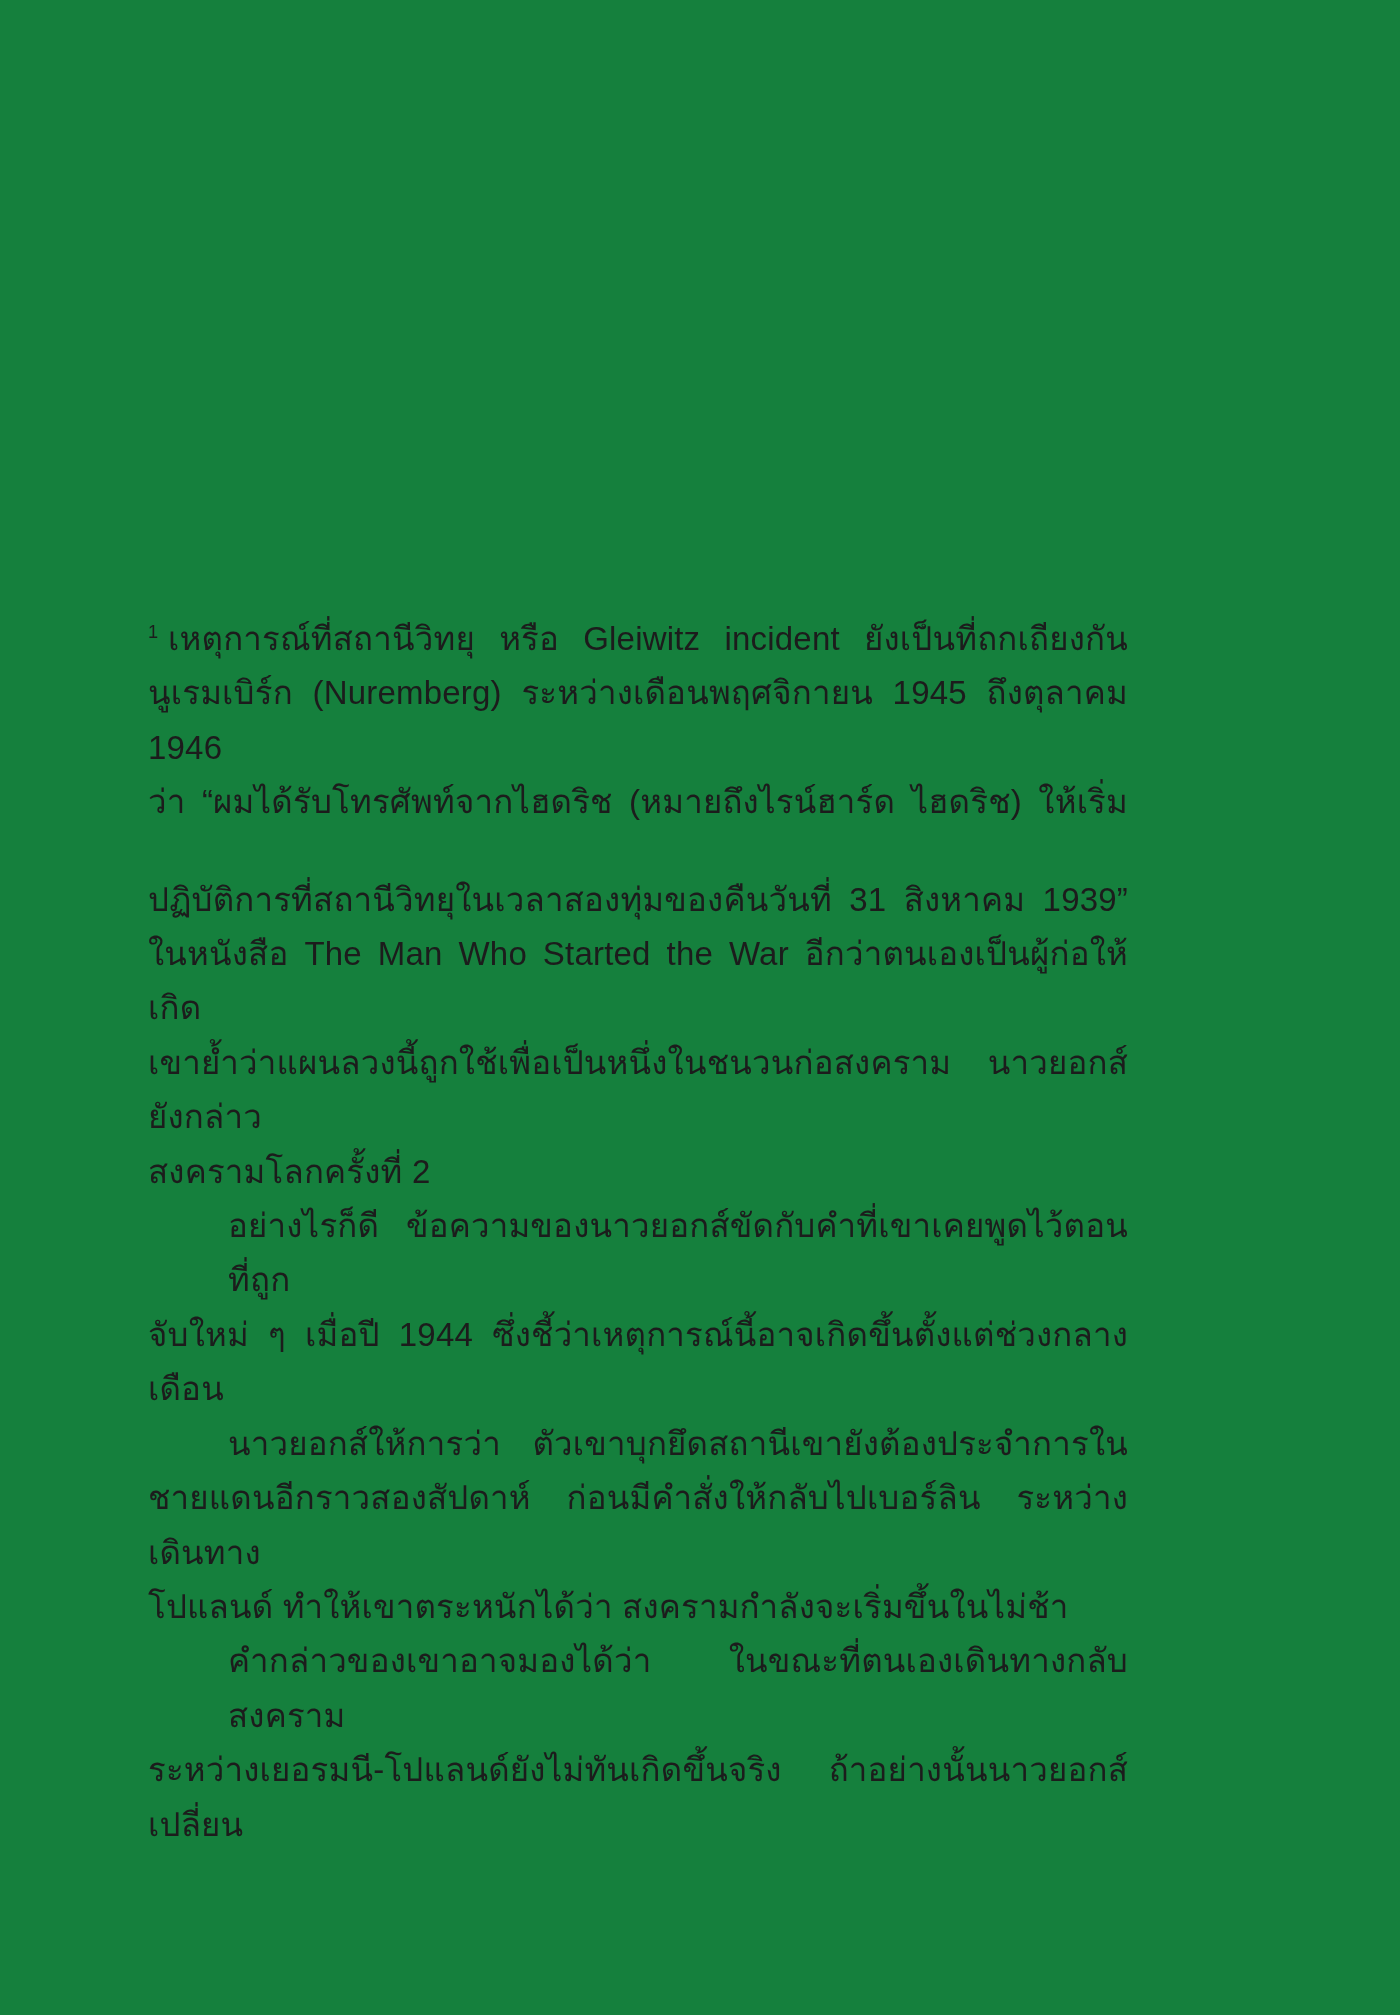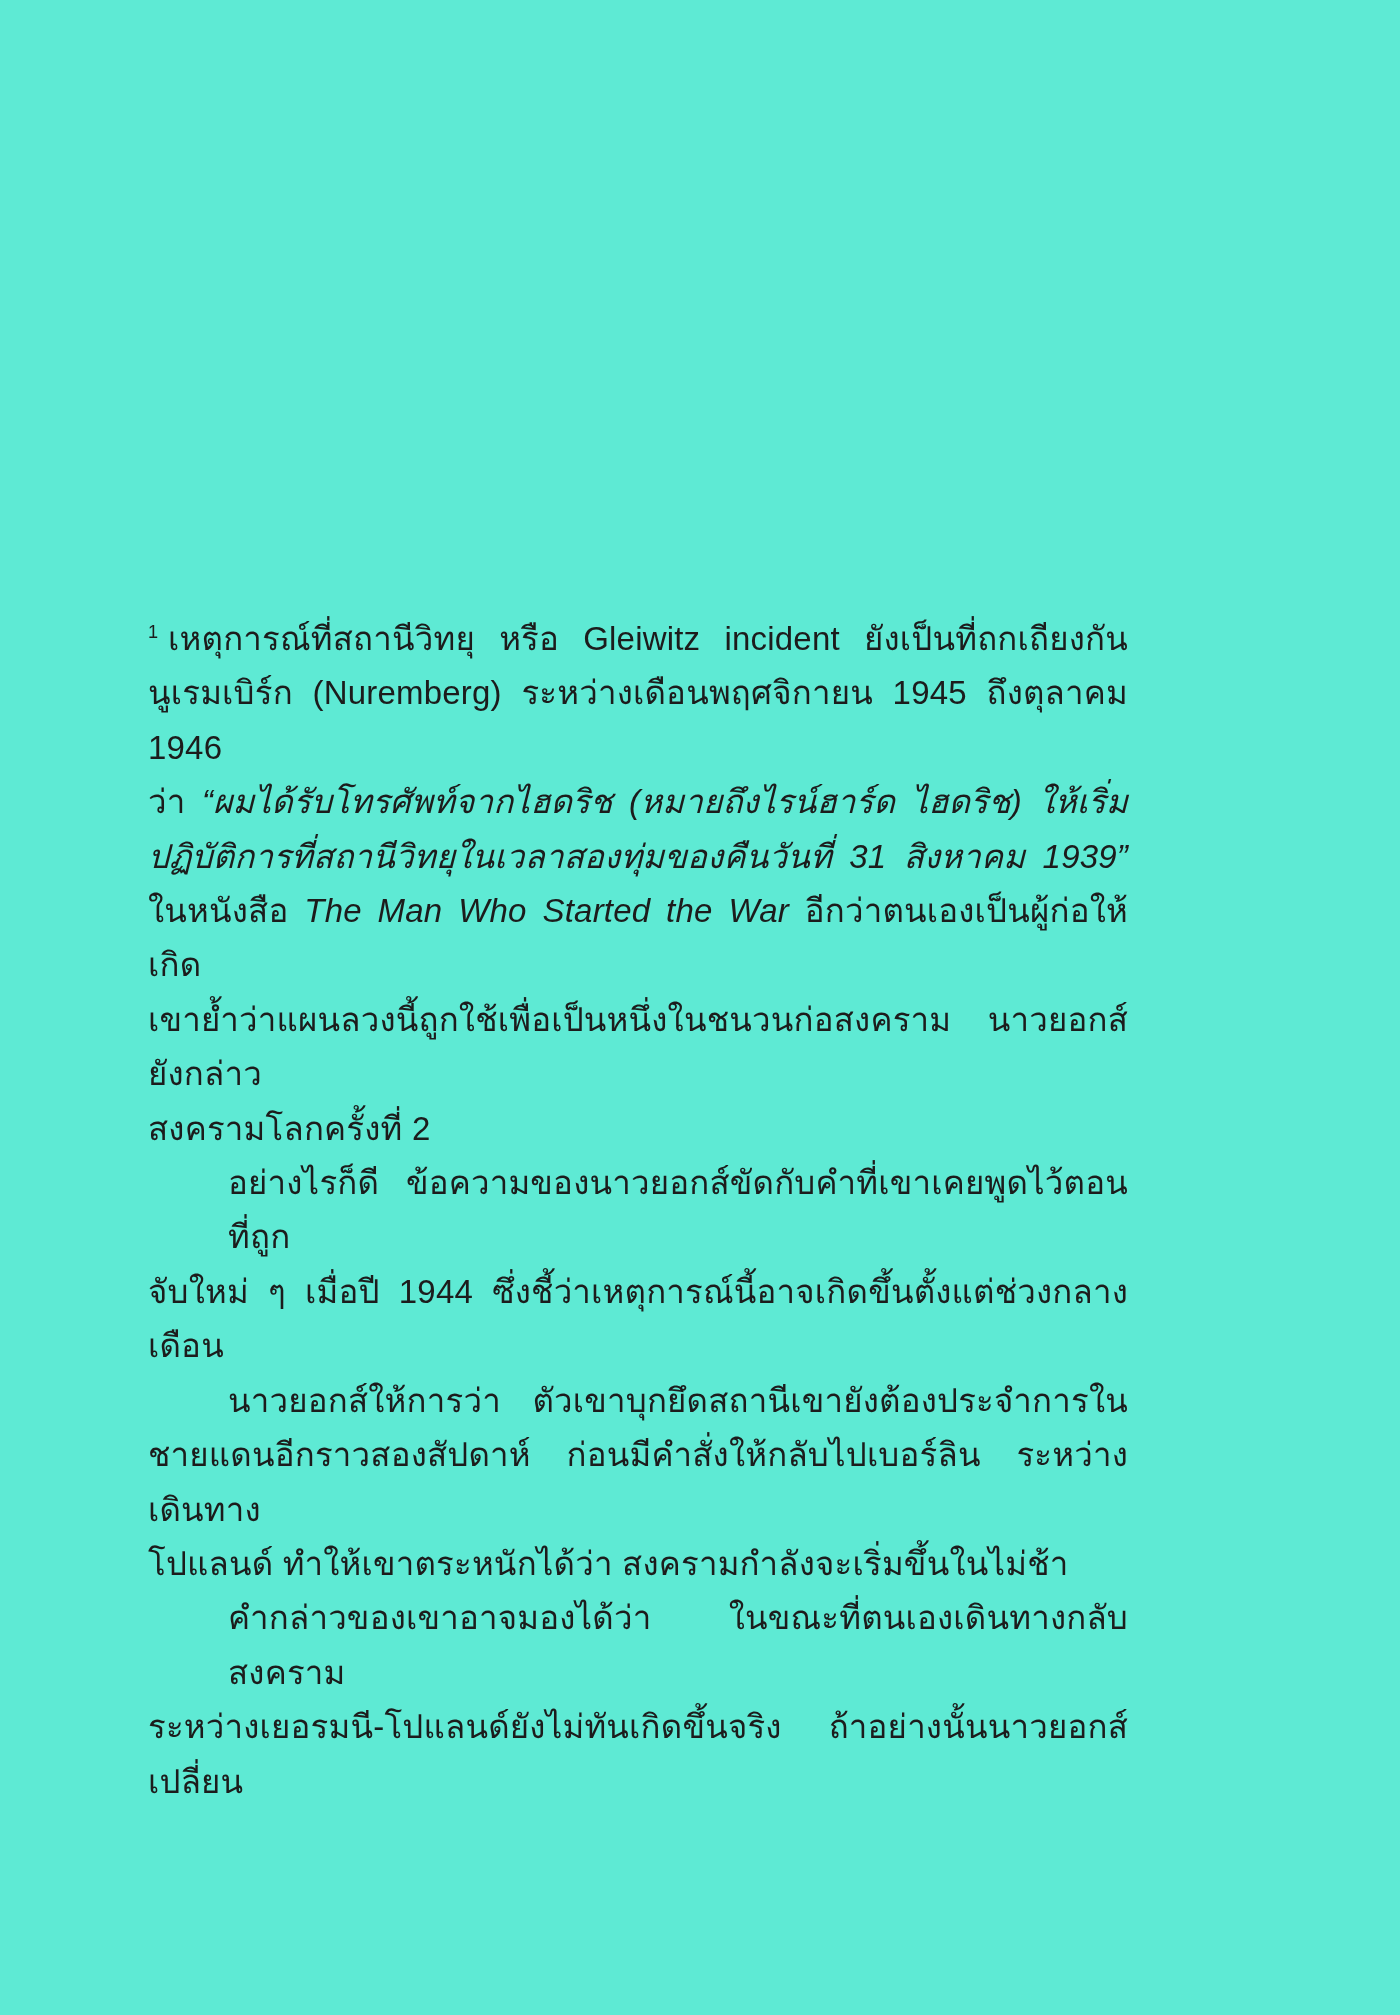--- a/index.html
+++ b/index.html
@@ -10,21 +10,21 @@
   body {
     width: 1400px;
     height: 2015px;
     position: relative;
     font-family: "Liberation Sans", sans-serif;
     color: #1c1c1c;
   }
   .page {
     position: absolute;
     inset: 0;
-    background: #5eead4;
+    background: #15803d;
   }
   .footnote-block {
     position: absolute;
     left: 148px;
     top: 612px;
     width: 980px;
     font-size: 33px;
     line-height: 54.4px;
     letter-spacing: 0.2px;
   }
@@ -44,21 +44,21 @@
     padding-left: 80px;
   }
   .fn-marker {
     font-size: 0.55em;
     vertical-align: super;
     line-height: 0;
     margin-right: 0.55em;
     letter-spacing: 0;
   }
   .i {
-    font-style: italic;
+    margin-top: 43px;
   }
 </style>
 </head>
 <body>
 
 <div class="page">
   <div class="footnote-block">
 
     <div class="para">
       <div class="line"><sup class="fn-marker">1</sup><span>เหตุการณ์ที่สถานีวิทยุ หรือ Gleiwitz incident ยังเป็นที่ถกเถียงกัน</span></div>

